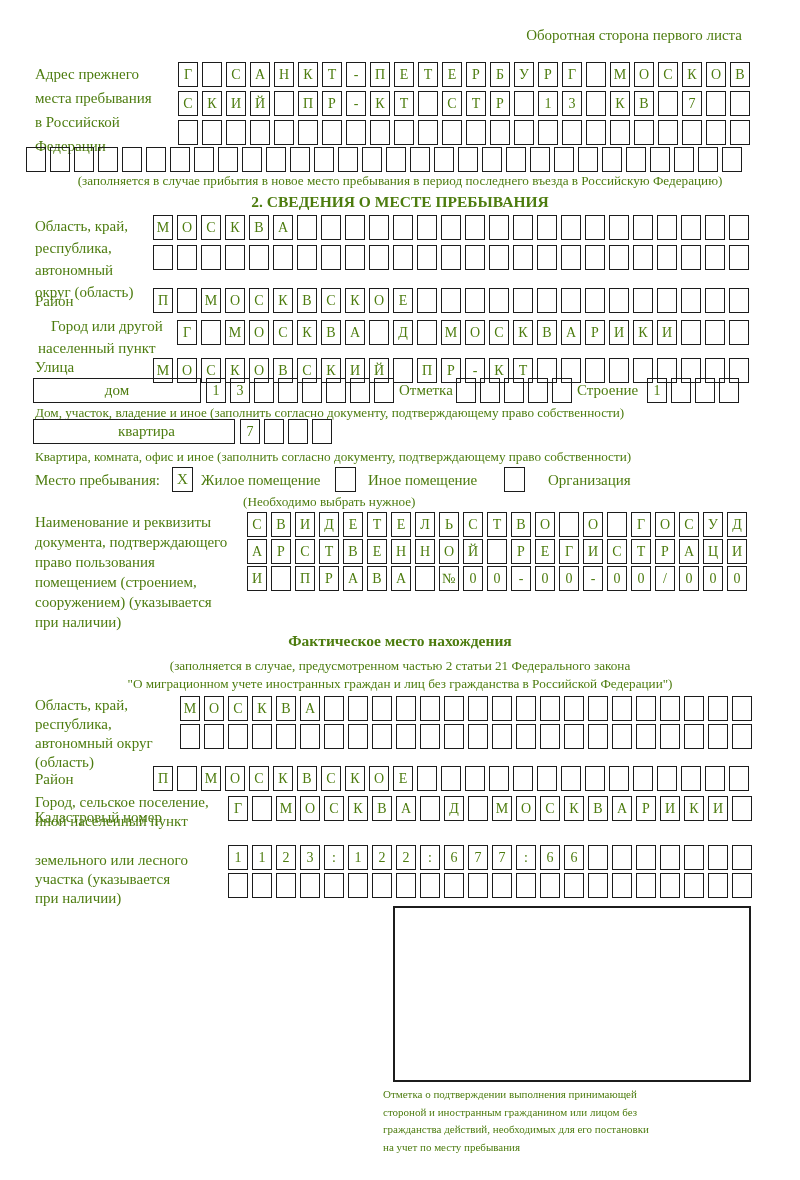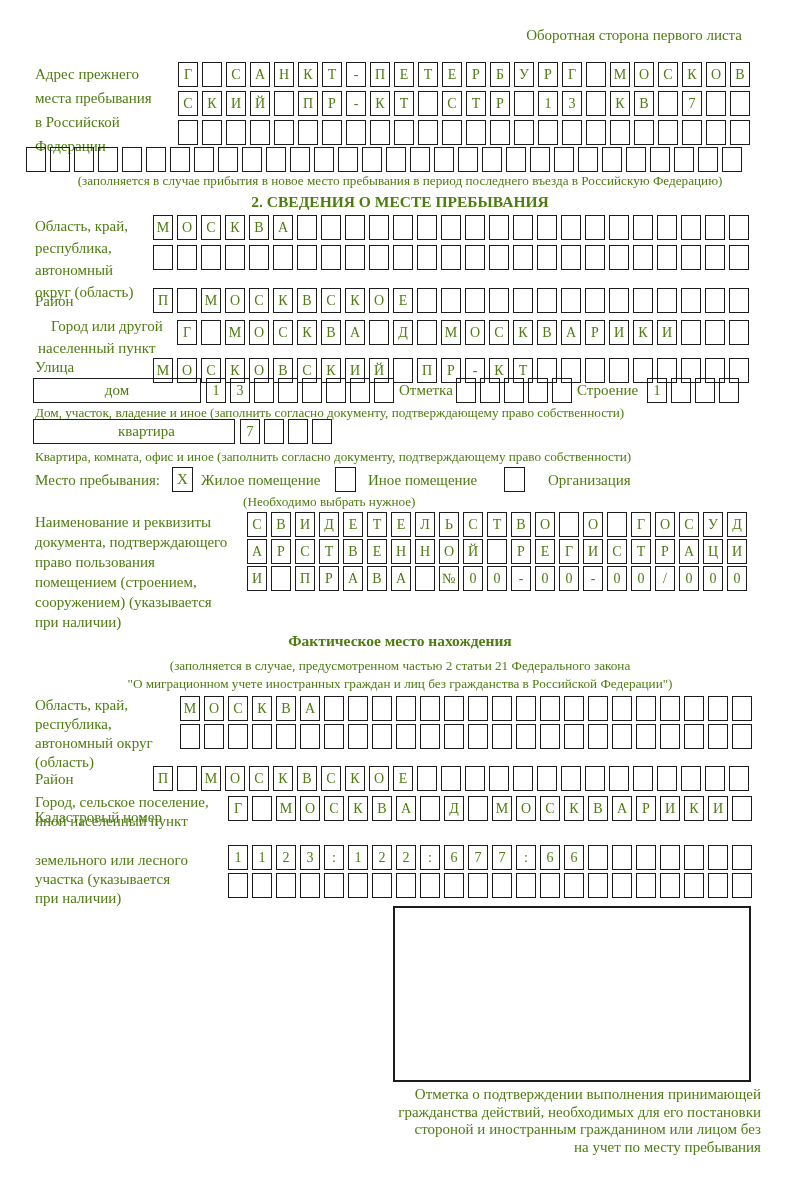--- a/index.html
+++ b/index.html
@@ -19,21 +19,21 @@
   }
   .widebox{
     position:absolute;box-sizing:border-box;height:25px;border:1.5px solid #1c1c1c;
     display:flex;align-items:center;justify-content:center;font-size:15px;
   }
   .checkbox{
     position:absolute;box-sizing:border-box;width:21px;height:25px;border:1.5px solid #1c1c1c;
     display:flex;align-items:center;justify-content:center;font-size:15px;
   }
   .stampbox{position:absolute;border:2px solid #1c1c1c;box-sizing:border-box;background:#fff;}
-  .stampcap{position:absolute;text-align:right;font-size:15px;line-height:17.5px;}
+  .stampcap{position:absolute;text-align:left;font-size:11px;line-height:17.5px;}
 </style>
 </head>
 <body>
 
 <div class="page">
 
   <div class="lbl" style="top:25px;left:0;width:742px;text-align:right;">Оборотная сторона первого листа</div>
 
   <div class="lbl" style="left:35px;top:64px;">Адрес прежнего</div>
   <div class="lbl" style="left:35px;top:88px;">места пребывания</div>
@@ -589,18 +589,18 @@
       <span class="cell"></span>
       <span class="cell"></span>
       <span class="cell"></span>
       <span class="cell"></span>
       <span class="cell"></span>
     </div>
 
   <div class="stampbox" style="left:393px;top:906px;width:358px;height:176px;"></div>
   <div class="stampcap" style="left:383px;top:1086px;width:378px;">
     <div>Отметка о подтверждении выполнения принимающей</div>
+    <div>стороной и иностранным гражданином или лицом без</div>
     <div>гражданства действий, необходимых для его постановки</div>
-    <div>стороной и иностранным гражданином или лицом без</div>
     <div>на учет по месту пребывания</div>
   </div>
 
 </div>
 
 </body></html>

